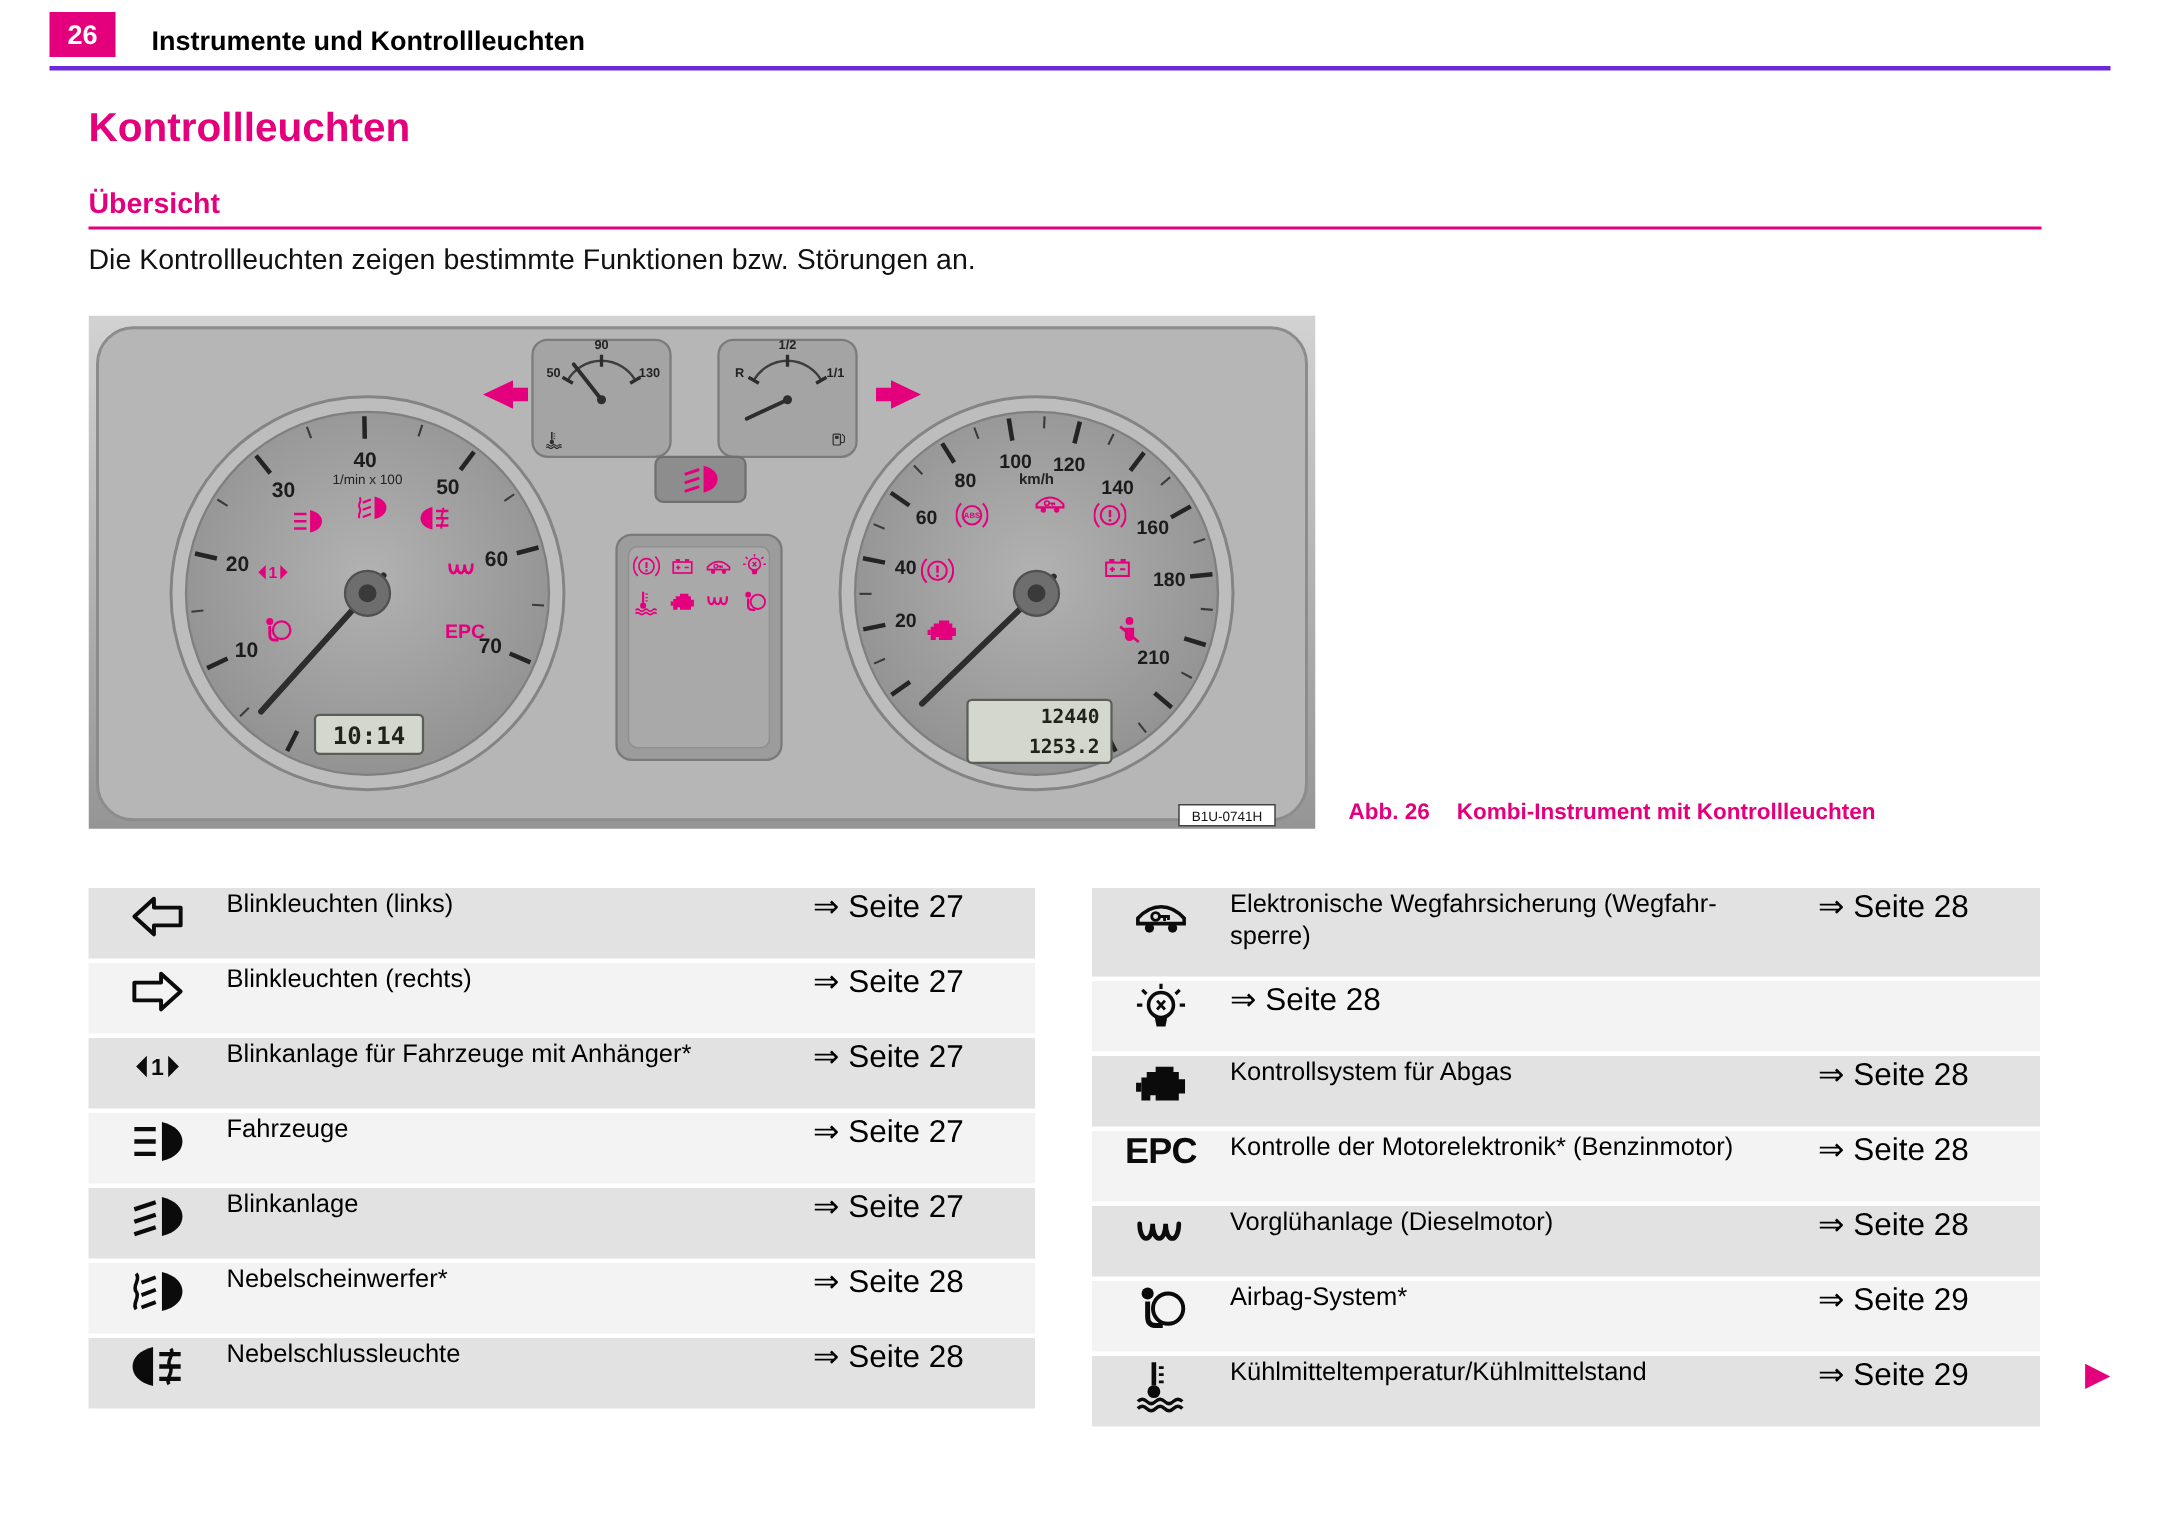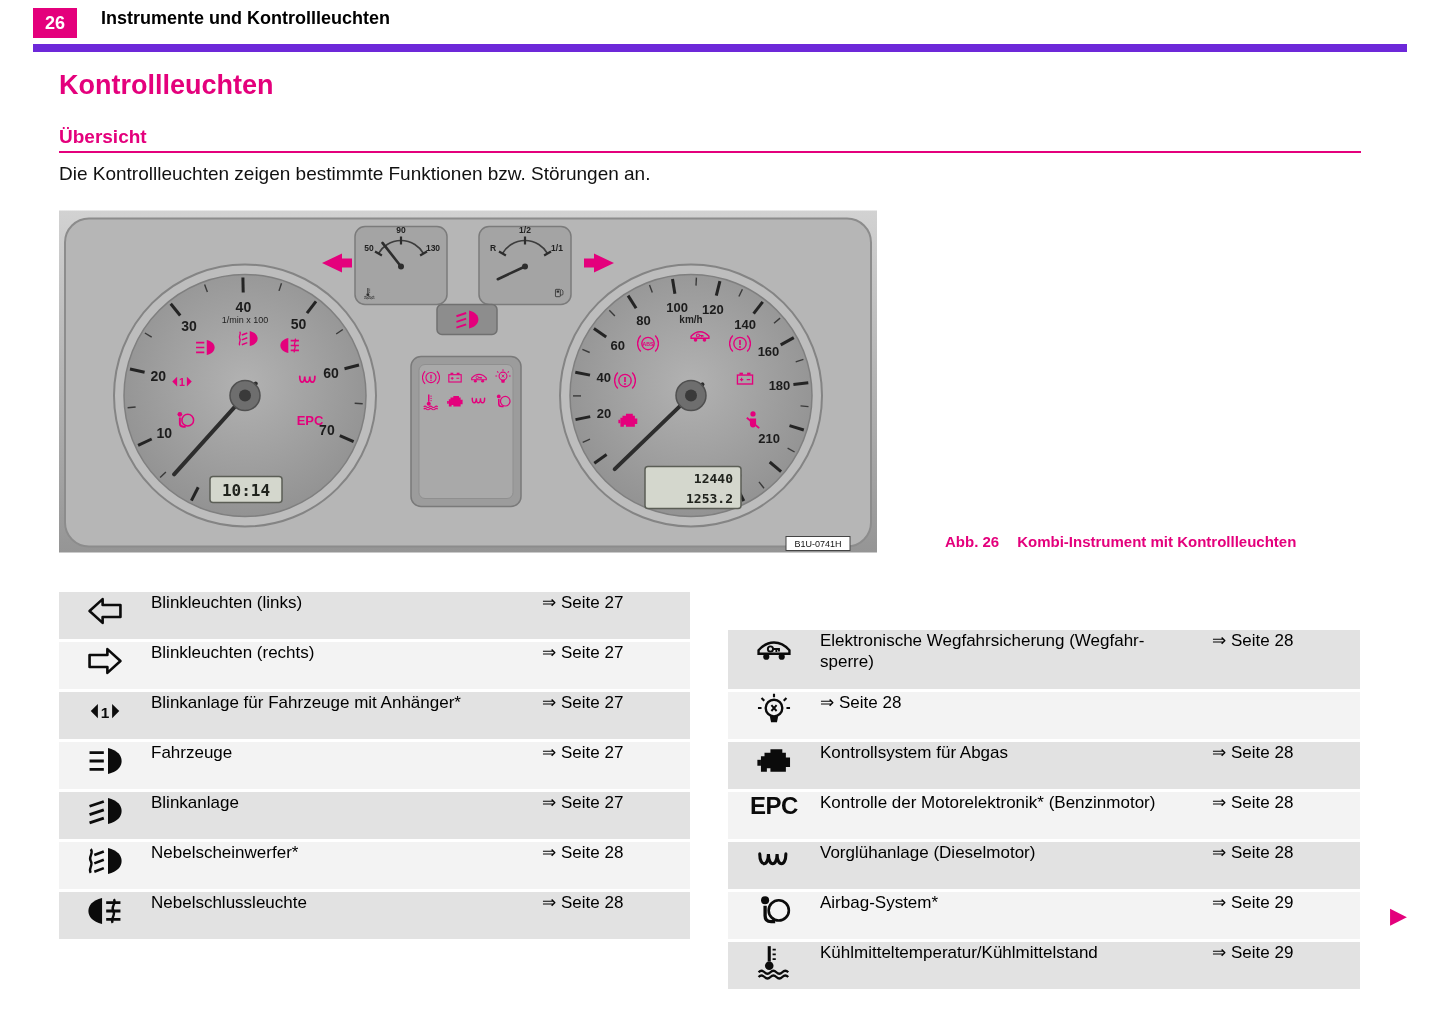--- a/index.html
+++ b/index.html
@@ -4,45 +4,45 @@
 <style>
   :root { --accent:#e4007c; }
   * { box-sizing:border-box; }
   body {
     width:1445px; height:1026px; margin:0; background:#fff;
     font-family:"Liberation Sans",sans-serif; color:#000;
     position:relative; overflow:hidden;
   }
   
   .hdr { position:absolute; left:33px; top:8px; width:1374px;
-         display:flex; align-items:flex-start; border-bottom:8px solid #6d28d9; padding-bottom:6px; }
+         display:flex; align-items:flex-end; border-bottom:3px solid #6d28d9; padding-bottom:6px; }
   .page-num { background:var(--accent); color:#fff; font-weight:bold; font-size:18px;
               width:44px; height:30px; display:flex; align-items:center; justify-content:center; }
   .hdr-title { font-weight:bold; font-size:18px; margin-left:24px; }
 
   .h1 { position:absolute; left:59px; top:70px; font-size:27px; font-weight:bold; color:var(--accent); }
   .h2 { position:absolute; left:59px; top:126px; font-size:19px; font-weight:bold; color:var(--accent); }
   .h2-rule { position:absolute; left:59px; top:151px; width:1302px; height:2px; background:var(--accent); }
   .intro { position:absolute; left:59px; top:163px; font-size:19px; color:#111; }
 
   .figure { position:absolute; left:59px; top:210px; width:818px; height:343px; }
   .figure svg { display:block; width:818px; height:343px; }
-  .caption { position:absolute; left:899px; top:533px; font-size:15px; font-weight:bold; color:var(--accent);margin-left:46px; }
+  .caption { position:absolute; left:899px; top:533px; font-size:15px; font-weight:bold; color:var(--accent); }
   .caption .cap-label { margin-right:18px; }
 
   .legend { position:absolute; top:592px; }
   .legend.left  { left:59px;  width:631px; }
-  .legend.right { left:728px; width:632px;margin-top:38px; }
+  .legend.right { left:728px; width:632px; }
   .legend-row { display:flex; align-items:flex-start; min-height:47px; margin-bottom:3px; }
   .legend-row:nth-child(odd)  { background:#e2e2e2; }
   .legend-row:nth-child(even) { background:#f3f3f3; }
   .legend.right .legend-row:first-child { min-height:59px; }
   .cell-icon  { width:92px; flex:0 0 92px; display:flex; align-items:center; justify-content:center; color:#0b0b0b; }
   .cell-label { flex:1; font-size:17px; padding-right:24px; line-height:1.25; }
-  .cell-ref   { width:148px; flex:0 0 148px; font-size:17px; }
+  .cell-ref   { width:148px; flex:0 0 148px; font-size:21px; }
   .tbl-icon { width:38px; height:38px; display:block; color:#0b0b0b; }
   .epc-glyph { font-weight:bold; font-size:24px; letter-spacing:-0.5px; }
 
   .cont-marker { position:absolute; left:1390px; top:903px; color:var(--accent); font-size:22px; }
   .ic-mag { color:var(--accent); }
   .defs-holder { position:absolute; width:0; height:0; overflow:hidden; }
 </style>
 </head>
 <body>
 

